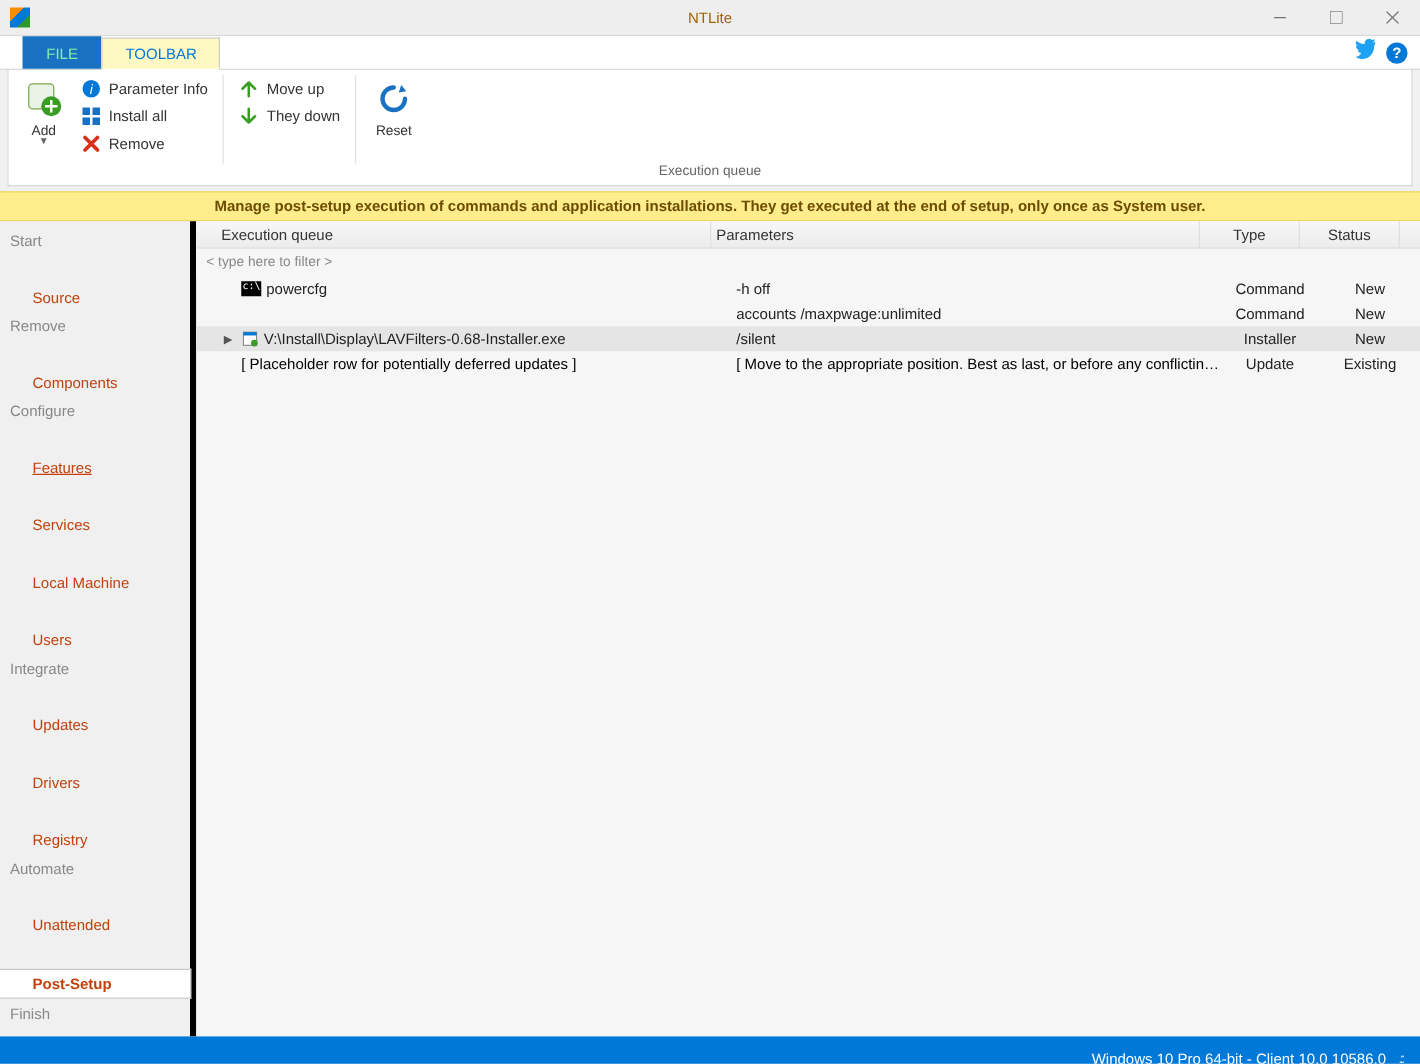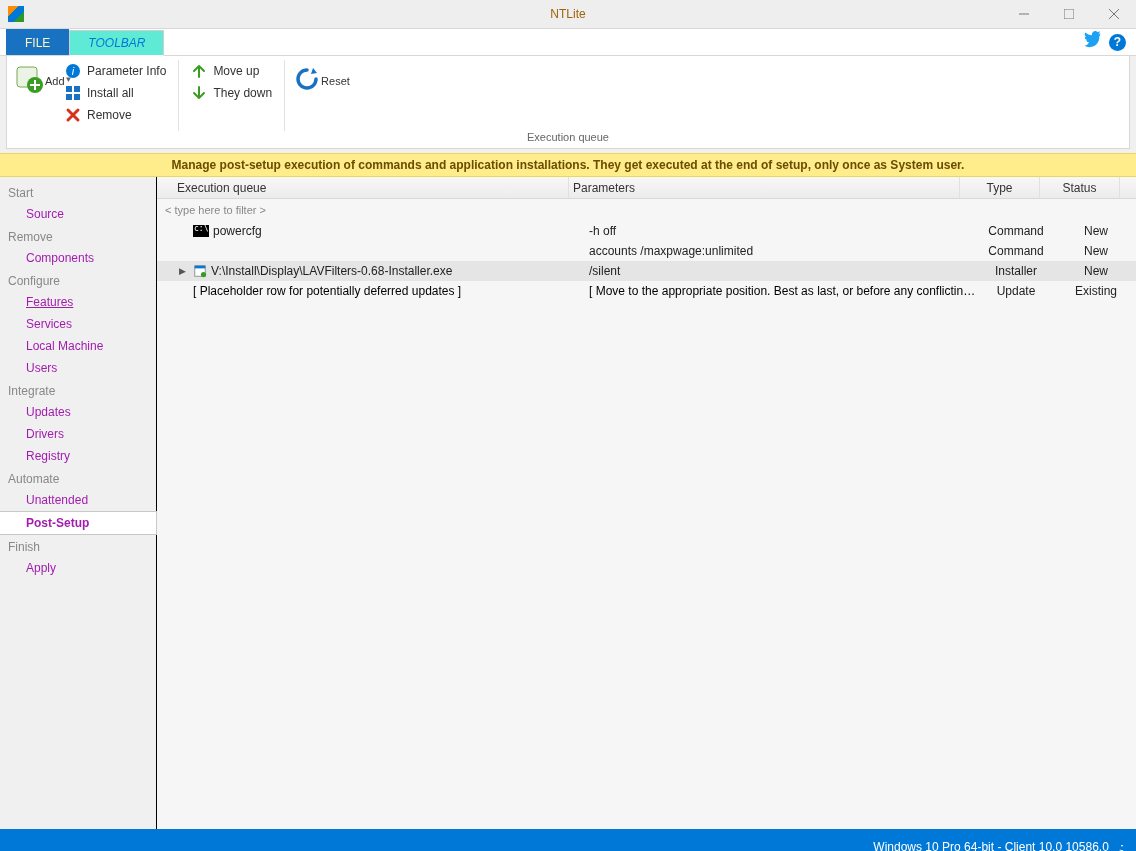--- a/index.html
+++ b/index.html
@@ -9,47 +9,47 @@
 .titlebar { height: 29px; background: #eeeeee; display: flex; align-items: center; position: relative; border-bottom: 1px solid #d8d8d8; }
 .titlebar .app-icon { width: 16px; height: 16px; margin-left: 8px; background: linear-gradient(135deg,#ff8c00 0 34%,#0078d7 34% 67%,#2e9928 67% 100%); }
 .titlebar .title { position: absolute; left: 0; right: 0; text-align: center; font-size: 12px; color: #a16207; pointer-events: none; }
 .titlebar .winbtns { margin-left: auto; display: flex; }
 .titlebar .winbtn { width: 45px; height: 29px; display: flex; align-items: center; justify-content: center; color: #999; }
 .titlebar .winbtn svg { width: 10px; height: 10px; stroke:#777; }
 
 
 .tabs-row { height: 27px; background: #fff; display:flex; align-items:flex-end; border-bottom:1px solid #d8d8d8; position:relative;}
 .tab { height: 26px; padding: 0 18px; font-size: 12px; display:flex; align-items:center; border:1px solid transparent; border-bottom:none; cursor:default;}
-.tab.file { background:#1971c2; color:#fef9c3; font-weight:400; margin-left:6px; }
-.tab.toolbar { color:#0078d7; background:#5eead4; border:1px solid #cfcfcf; border-bottom:1px solid #fff; margin-bottom:-1px;font-style:italic; }
+.tab.file { background:#1971c2; color:#86efac; font-weight:400; margin-left:18px; }
+.tab.toolbar { color:#0078d7; background:#fef9c3; border:1px solid #cfcfcf; border-bottom:1px solid #fff; margin-bottom:-1px; }
 .tabs-row .right-icons { margin-left:auto; display:flex; align-items:center; gap:8px; padding-right:10px; height:100%; }
 .twitter-icon svg { width:18px; height:18px; fill:#1da1f2; }
 .help-icon { width:17px; height:17px; border-radius:50%; background:#0078d7; color:#fff; font-size:12px; font-weight:bold; display:flex; align-items:center; justify-content:center; }
 
 
 .ribbon-wrap { background:#fff; border:1px solid #d8d8d8; border-top:none; margin:0 6px 4px 6px;}
 .ribbon { height: 92px; display:flex; background:#fff; }
 .ribbon-group { display:flex; flex-direction:column; }
 .ribbon-body { flex:1; display:flex; align-items:flex-start; padding:4px 6px 0 6px;}
 .ribbon-footer { height:17px; font-size:11px; color:#666; text-align:center; border-top:0; }
-.large-btn { width:44px; display:flex; flex-direction:row; align-items:center; font-size:11px; color:#333; padding-top:3px;}
+.large-btn { width:44px; display:flex; flex-direction:column; align-items:center; font-size:11px; color:#333; padding-top:3px;}
 .large-btn .ic { width:32px; height:32px; display:flex; align-items:center; justify-content:center; margin-bottom:4px;}
 .large-btn .drop { font-size:8px; color:#666; margin-top:-3px; }
 .small-btn { height:22px; display:flex; align-items:center; font-size:12px; color:#333; padding:0 4px; gap:6px;}
 .small-btn .ic { width:16px; height:16px; display:flex; align-items:center; justify-content:center;}
 .col { display:flex; flex-direction:column; }
 
 
 .banner { height:24px; background:#ffec8b; border-top:1px solid #e8d760; border-bottom:1px solid #e8d760; display:flex; align-items:center; justify-content:center; font-size:12px; color:#6b4c00; font-weight:bold;}
 
 
 .main { display:flex; height: calc(851px - 29px - 27px - 98px - 24px - 21px); }
-.sidebar { width:157px; background:#f0f0f0; border-right:1px solid #000000; font-size:12px; padding-top:4px;}
+.sidebar { width:157px; background:#f0f0f0; border-right:5px solid #000000; font-size:12px; padding-top:4px;}
 .side-head { color:#888; padding:5px 8px 3px 8px; }
-.side-item { padding:4px 8px 4px 26px; color:#a21caf; cursor:default; }
+.side-item { padding:4px 8px 4px 26px; color:#c2410c; cursor:default;margin-top:24px; }
 .side-item.sel { background:#fff; border:1px solid #c8c8c8; border-left:none; font-weight:bold; margin-right:-1px;}
 .side-item.underline { text-decoration:underline; }
 
 .content { flex:1; display:flex; flex-direction:column; background:#f6f6f6; }
 .grid-header { height:22px; background:linear-gradient(#f7f7f7,#ececec); border-bottom:1px solid #d8d8d8; display:flex; font-size:12px; color:#333;}
 .grid-header .col-h { display:flex; align-items:center; padding-left:20px; border-right:1px solid #e0e0e0;}
 .colA { width:412px; } .colB { width:391px; } .colC { width:80px; justify-content:center !important; padding:0 !important;} .colD { width:80px; justify-content:center !important; padding:0 !important;}
 .filter-row { height:22px; font-size:11px; color:#888; padding-left:8px; display:flex; align-items:center; background:#f6f6f6;}
 .grid-row { height:20px; display:flex; font-size:12px; color:#222; align-items:center;justify-content:flex-end;}
 .grid-row:nth-child(odd){}

